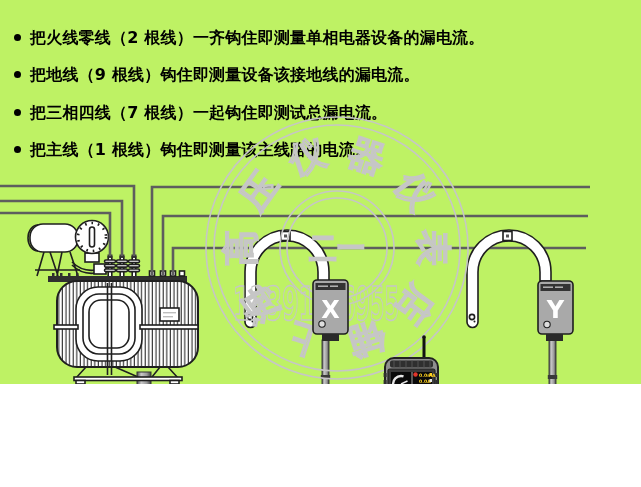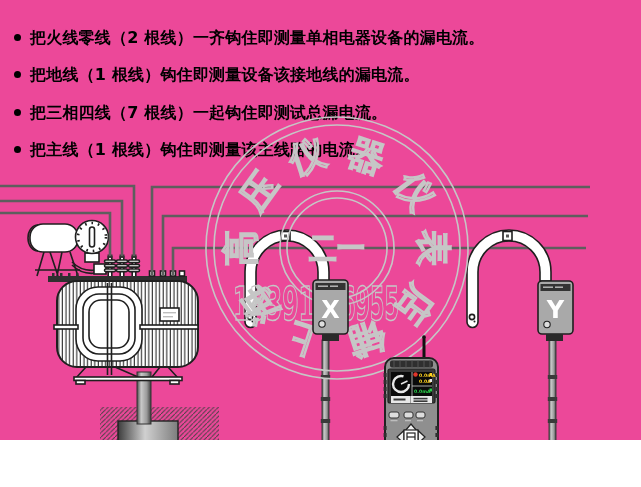--- a/index.html
+++ b/index.html
@@ -1,21 +1,21 @@
 <!DOCTYPE html>
 <html style="--ink: #1f1f1f; --wire: #5e5e5e; --watermark: #c6c6c6; --clamp-body: #a9a9a9; --meter-body: #8f8f8f; --reading-yellow: #ffd21f; --reading-green: #2bd24b; --indicator-red: #e0352b;"><head>
 <meta charset="utf-8">
 <style>
   :root{
     --ink:#1f1f1f; --wire:#5e5e5e; --watermark:#c6c6c6;
     --clamp-body:#a9a9a9; --meter-body:#8f8f8f;
     --reading-yellow:#ffd21f; --reading-green:#2bd24b; --indicator-red:#e0352b;
   }
   html,body{margin:0;padding:0;background:#fff;}
-  #page{position:relative;width:641px;height:440px;background:#ec4899;overflow:hidden;
+  #page{position:relative;width:641px;height:384px;background:#bef264;overflow:hidden;
         font-family:"DejaVu Sans","Liberation Sans",sans-serif;}
   .bullet-row{position:absolute;left:14px;display:flex;align-items:flex-start;}
   .bullet-dot{width:7px;height:7px;border-radius:50%;background:#000;margin:6px 9px 0 0;flex:0 0 auto;}
   .bullet-text{font-size:16px;font-weight:bold;color:#000;line-height:19px;white-space:nowrap;letter-spacing:0.2px;}
   #diagram{position:absolute;left:0;top:0;width:641px;height:487px;}
 
   .ln{stroke:var(--ink);fill:none;stroke-width:1.6;}
   .fw{fill:#fff;stroke:var(--ink);stroke-width:1.6;}
   .wire{stroke:var(--wire);stroke-width:2.6;fill:none;}
   .wm{stroke:var(--watermark);fill:none;stroke-width:1.6;}
@@ -31,21 +31,21 @@
 
 <div id="page">
 
   <div>
     <div class="bullet-row" style="top:28px">
       <span class="bullet-dot"></span>
       <span class="bullet-text">把火线零线（2 根线）一齐钩住即测量单相电器设备的漏电流。</span>
     </div>
     <div class="bullet-row" style="top:65px">
       <span class="bullet-dot"></span>
-      <span class="bullet-text">把地线（1 根线）钩住即测量设备该接地线的漏电流。</span>
+      <span class="bullet-text">把地线（9 根线）钩住即测量设备该接地线的漏电流。</span>
     </div>
     <div class="bullet-row" style="top:103px">
       <span class="bullet-dot"></span>
       <span class="bullet-text">把三相四线（7 根线）一起钩住即测试总漏电流。</span>
     </div>
     <div class="bullet-row" style="top:140px">
       <span class="bullet-dot"></span>
       <span class="bullet-text">把主线（1 根线）钩住即测量该主线路的电流。</span>
     </div>
   </div>

